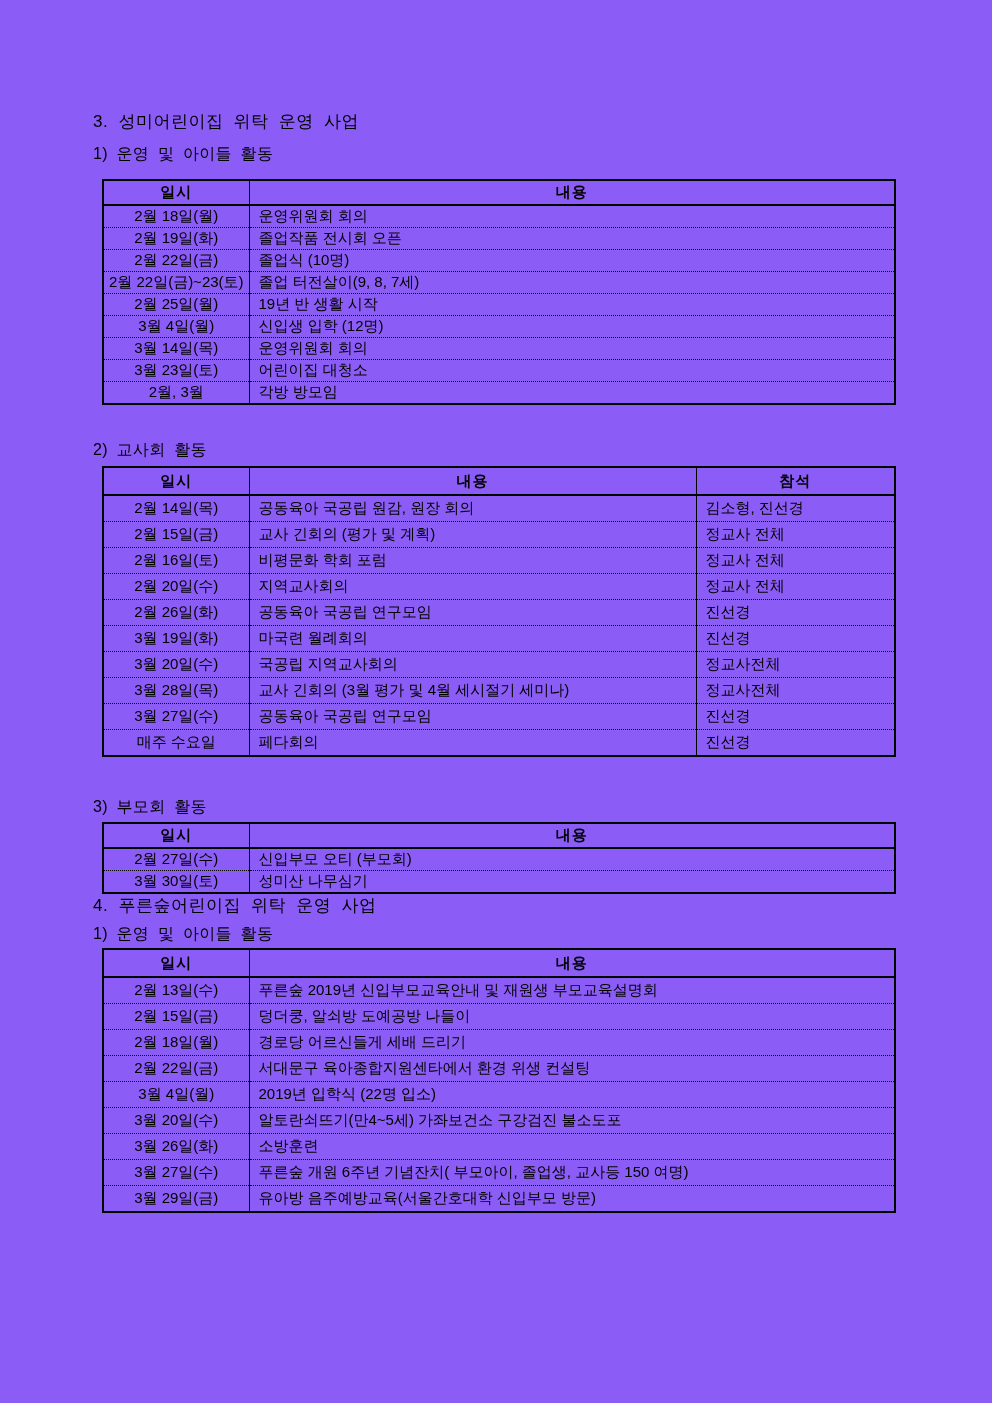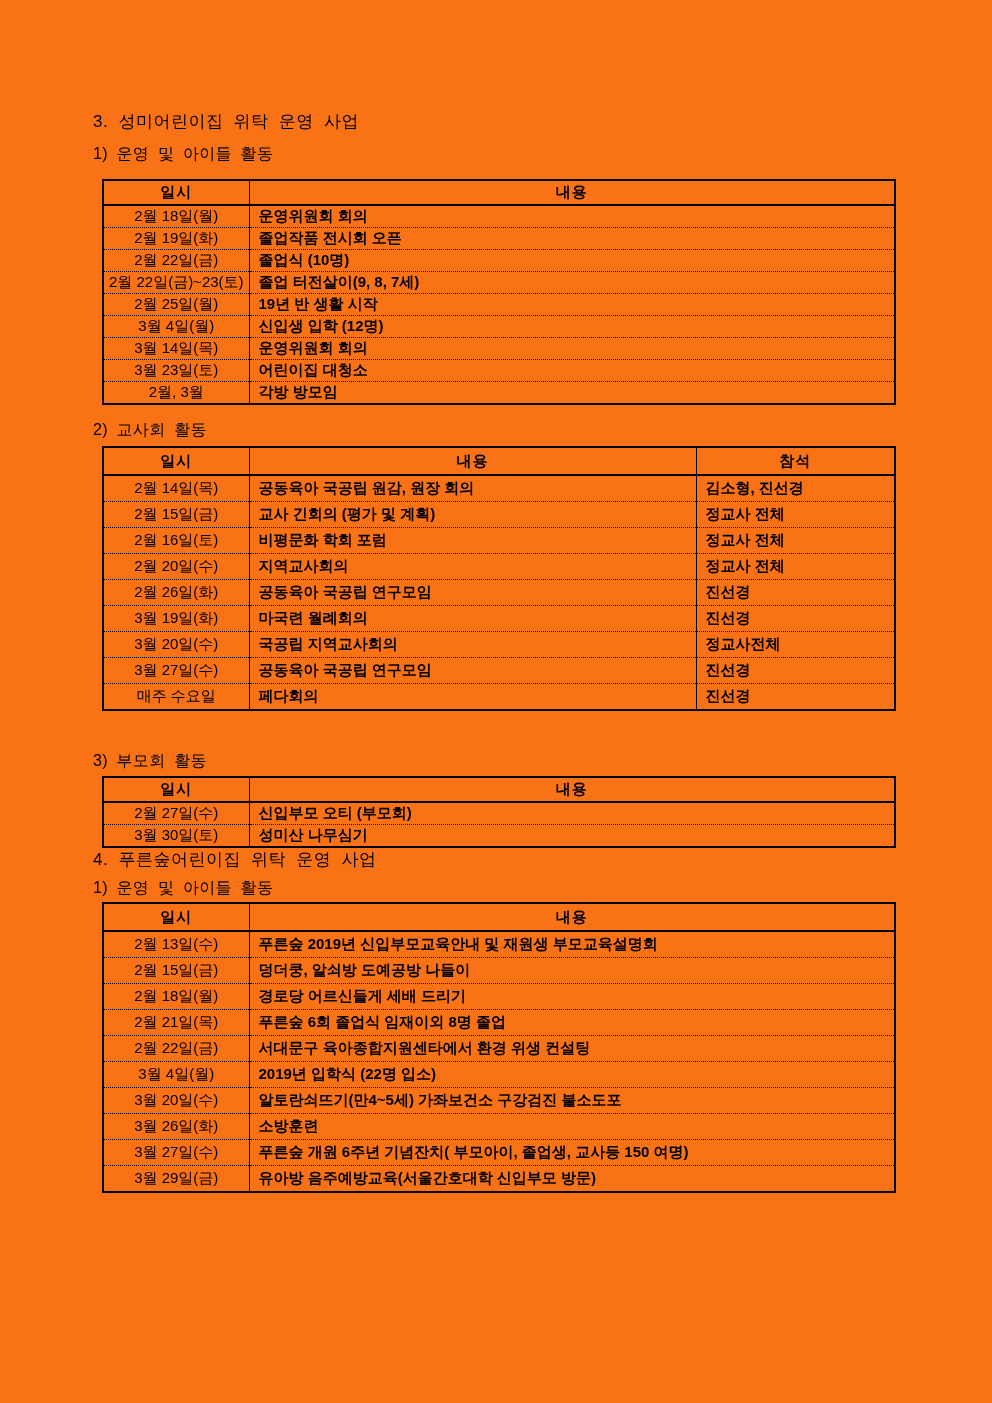--- a/index.html
+++ b/index.html
@@ -5,21 +5,21 @@
   html, body { margin: 0; padding: 0; }
   body {
     width: 992px; height: 1403px;
     background: #ffffff;
     font-family: "Liberation Sans", "DejaVu Sans", sans-serif;
     color: #000000;
   }
   .page {
     position: relative;
     width: 992px; height: 1403px;
-    background: #f97316;
+    background: #8b5cf6;
     overflow: hidden;
   }
   .content {
     padding: 110px 98px 0 93px;
   }
   .sec-title {
     font-size: 17px;
     line-height: 24px;
     letter-spacing: 0.5px;
     word-spacing: 5px;
@@ -57,24 +57,24 @@
     border-right: 1px solid #000;
     border-top: 1px dotted #000;
     height: 19px;
     padding: 1px 4px;
     white-space: nowrap;
     overflow: hidden;
     vertical-align: middle;
   }
   table.doc tbody tr:first-child td { border-top: 2px solid #000; }
   table.doc td.c-date { text-align: center; }
-  table.doc td.c-text { text-align: left; padding-left: 9px; font-weight: bold; }
+  table.doc td.c-text { text-align: left; padding-left: 9px; }
   table.doc.roomy th { height: 24px; }
   table.doc.roomy td { height: 23px; margin-top: 27px; }
-  .gap-sec2   { margin-top: 13px; }
+  .gap-sec2   { margin-top: 33px; }
   .gap-tableB { margin-top: 4px; }
   .gap-sec3   { margin-top: 38px; }
   .gap-tableC { margin-top: 3px; }
   .gap-sec4   { }
   .gap-sub4   { margin-top: 4px; }
   .gap-tableD { margin-top: 2px; }
   .gap-tableA { margin-top: 13px; }
   .page-number {
     position: absolute;
     top: 1400px;
@@ -188,20 +188,25 @@
             <td class="c-date">3월 19일(화)</td>
             <td class="c-text">마국련 월례회의</td>
             <td class="c-text">진선경</td>
           </tr>
           <tr>
             <td class="c-date">3월 20일(수)</td>
             <td class="c-text">국공립 지역교사회의</td>
             <td class="c-text">정교사전체</td>
           </tr>
           <tr>
+            <td class="c-date">3월 28일(목)</td>
+            <td class="c-text">교사 긴회의 (3월 평가 및 4월 세시절기 세미나)</td>
+            <td class="c-text">정교사전체</td>
+          </tr>
+          <tr>
             <td class="c-date">3월 27일(수)</td>
             <td class="c-text">공동육아 국공립 연구모임</td>
             <td class="c-text">진선경</td>
           </tr>
           <tr>
             <td class="c-date">매주 수요일</td>
             <td class="c-text">페다회의</td>
             <td class="c-text">진선경</td>
           </tr>
         </tbody>
@@ -254,24 +259,20 @@
           </tr>
           <tr>
             <td class="c-date">2월 15일(금)</td>
             <td class="c-text">덩더쿵, 알쇠방 도예공방 나들이</td>
           </tr>
           <tr>
             <td class="c-date">2월 18일(월)</td>
             <td class="c-text">경로당 어르신들게 세배 드리기</td>
           </tr>
           <tr>
-            <td class="c-date">2월 21일(목)</td>
-            <td class="c-text">푸른숲 6회 졸업식 임재이외 8명 졸업</td>
-          </tr>
-          <tr>
             <td class="c-date">2월 22일(금)</td>
             <td class="c-text">서대문구 육아종합지원센타에서 환경 위생 컨설팅</td>
           </tr>
           <tr>
             <td class="c-date">3월 4일(월)</td>
             <td class="c-text">2019년 입학식 (22명 입소)</td>
           </tr>
           <tr>
             <td class="c-date">3월 20일(수)</td>
             <td class="c-text">알토란쇠뜨기(만4~5세) 가좌보건소 구강검진 불소도포</td>

